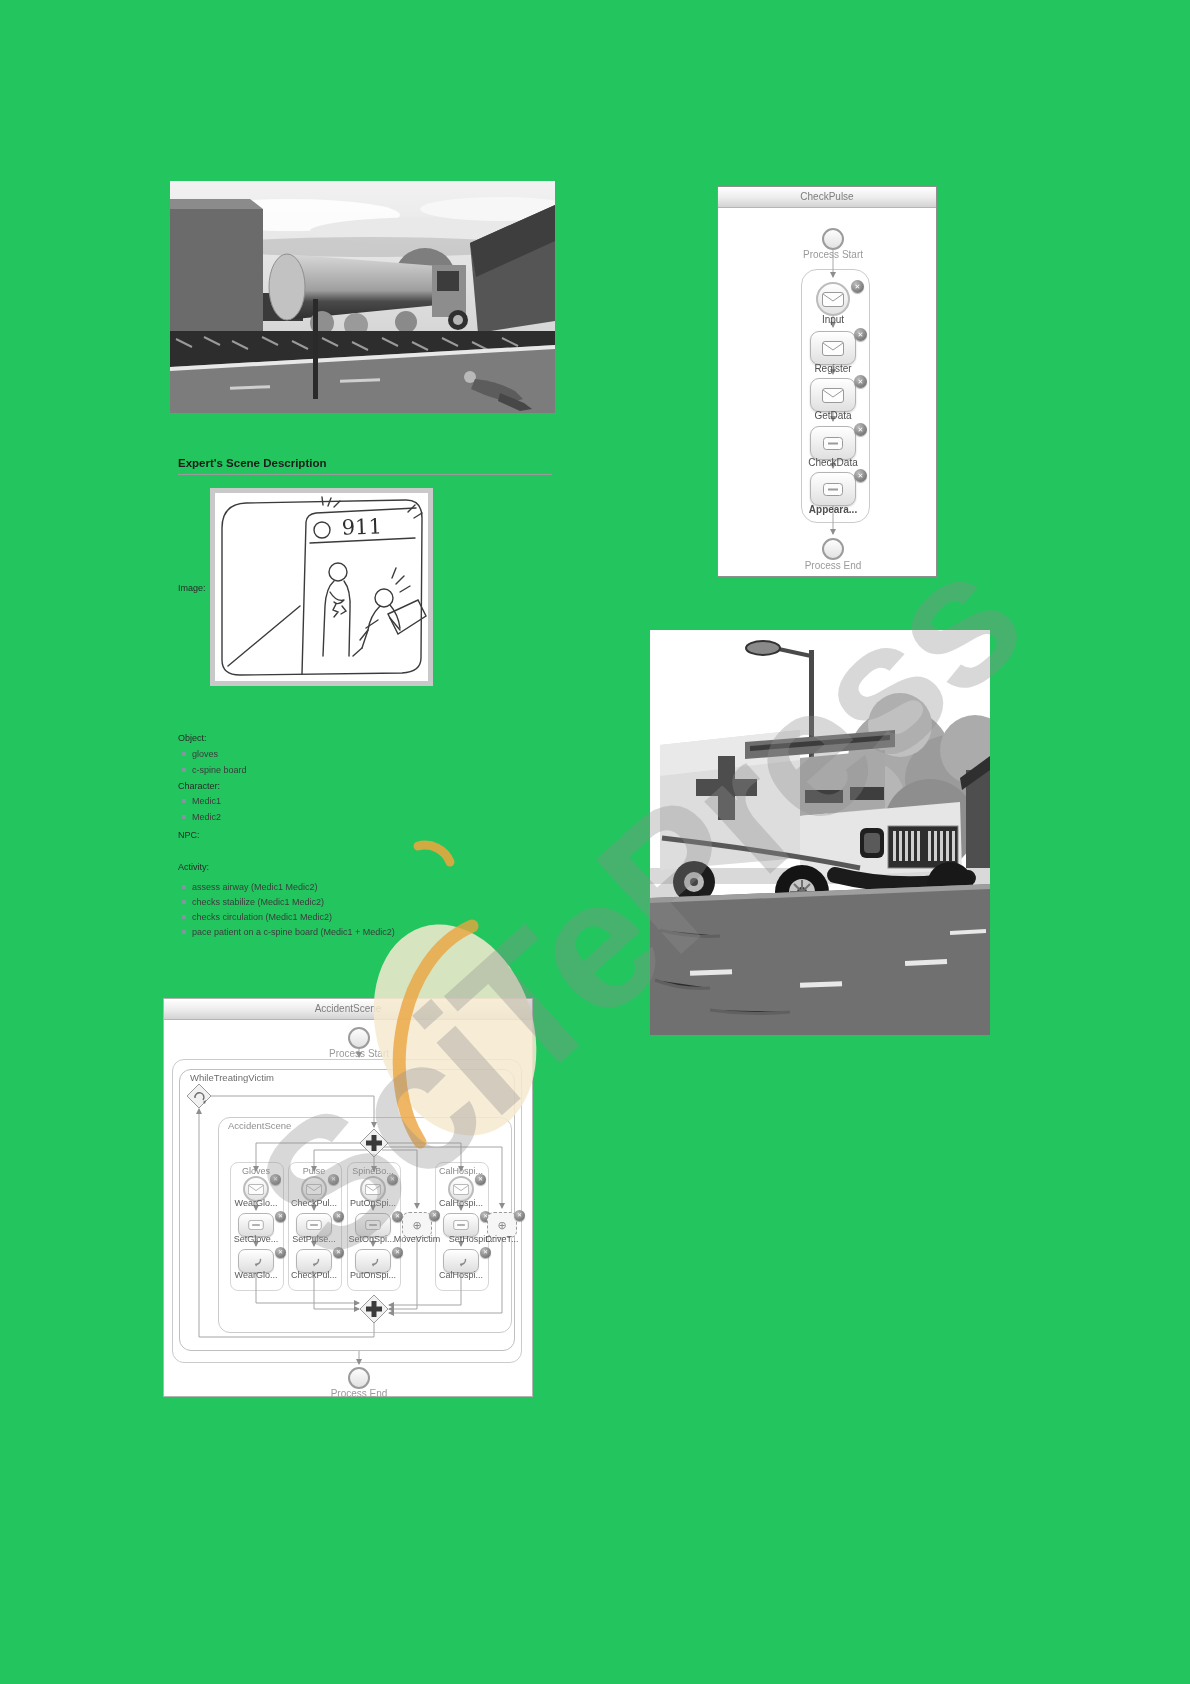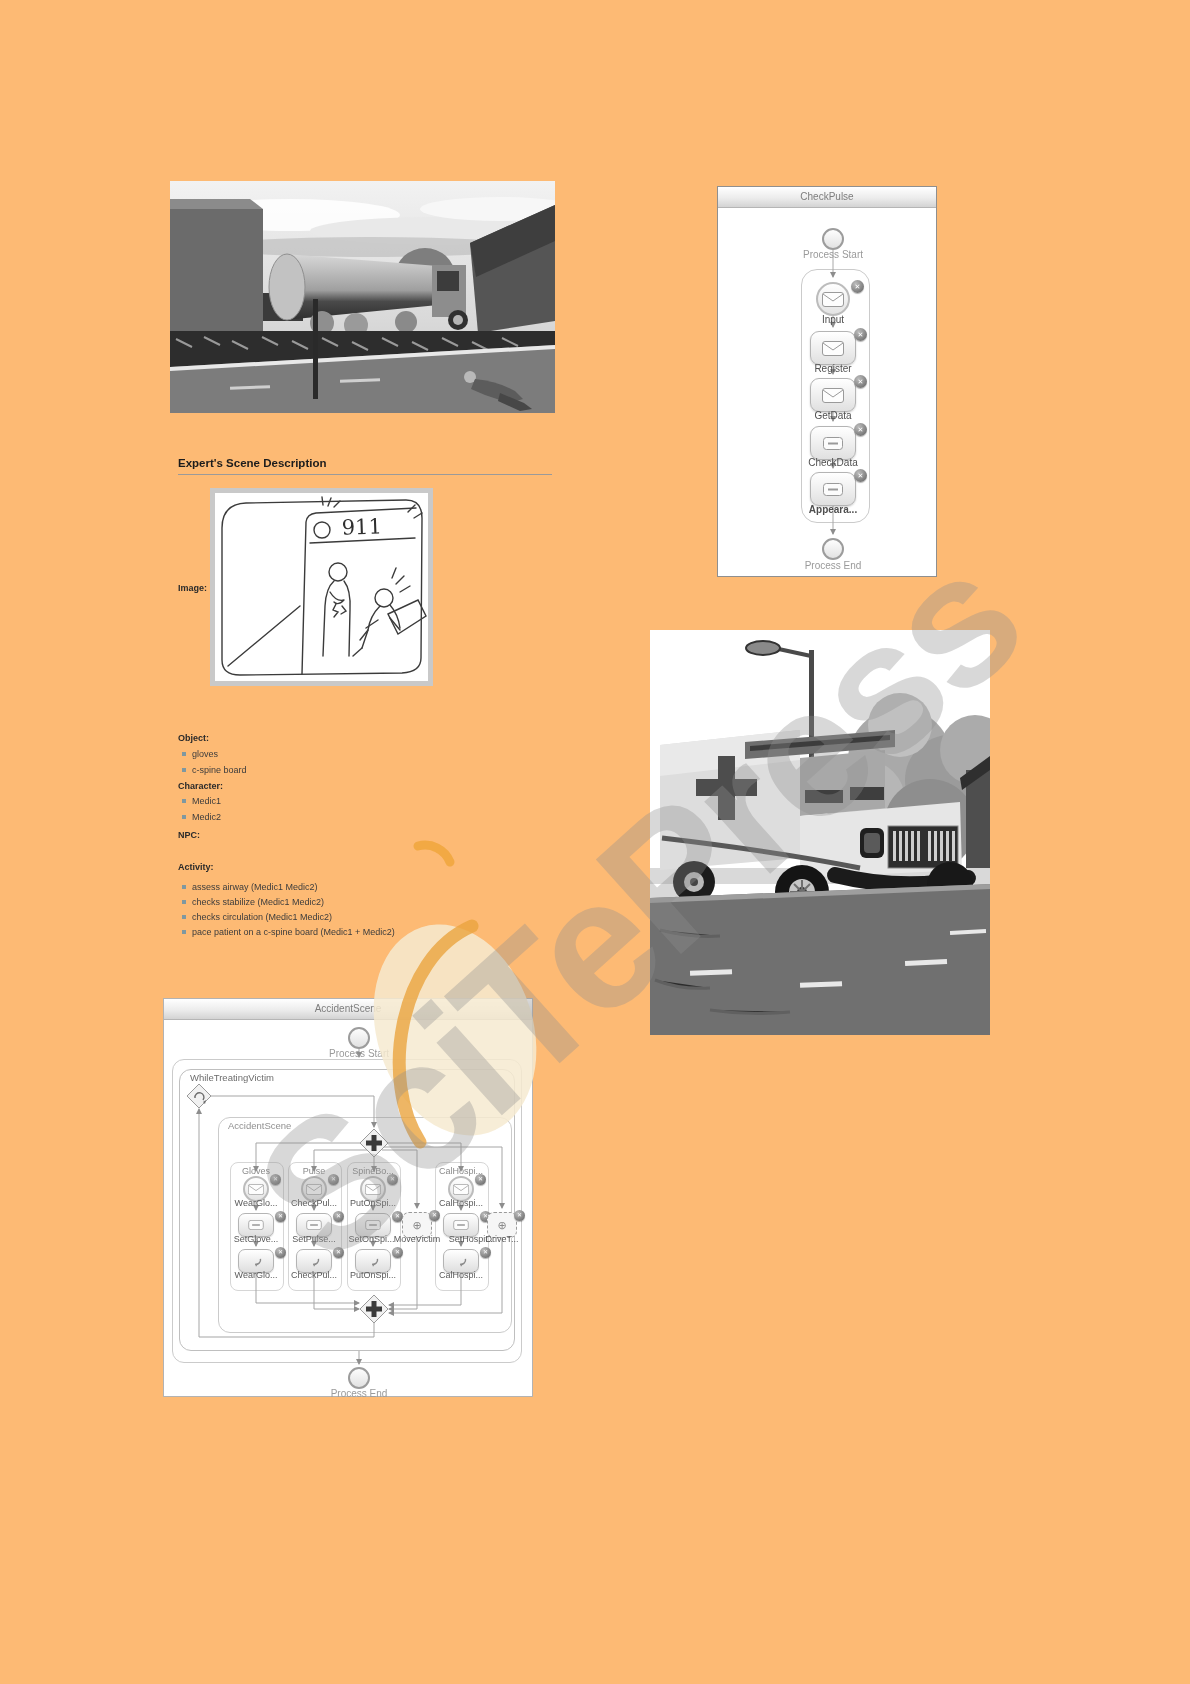--- a/index.html
+++ b/index.html
@@ -1,16 +1,16 @@
 <!DOCTYPE html>
 <html><head>
 <meta charset="utf-8">
 <style>
   html,body{margin:0;padding:0;background:#fff;}
-  .page{position:relative;width:1190px;height:1684px;background:#fdba74;overflow:hidden;
+  .page{position:relative;width:1190px;height:1684px;background:#22c55e;overflow:hidden;
         font-family:"Liberation Sans",sans-serif;}
   .abs{position:absolute;}
 
   
   .pic{position:absolute;overflow:hidden;}
   .pic svg{display:block;}
 
   
   .wf-panel{position:absolute;background:#fff;border:1px solid #8f8f8f;box-sizing:border-box;}
   .wf-panel.light{border:1px solid #b3b3b3;}
@@ -45,21 +45,21 @@
   .badge.sm{width:11px;height:11px;}
   .badge.sm::after{font-size:6px;line-height:11px;}
   .wf-label{position:absolute;font-size:10px;color:#4f4f4f;text-align:center;white-space:nowrap;}
   .wf-label.dim{color:#9a9a9a;font-size:10px;}
   .wf-label.sm{font-size:9px;color:#5a5a5a;}
   .wf-label.head{font-size:9px;color:#8a8a8a;}
 
   
   .doc-heading{position:absolute;font-size:11.5px;font-weight:bold;color:#1c1c1c;}
   .rule{position:absolute;height:1px;background:#9a9a9a;}
-  .doc-bold{position:absolute;font-size:9px;font-weight:bold;color:#2a2a2a;white-space:nowrap;}
+  .doc-bold{position:absolute;font-size:9px;font-weight:normal;color:#2a2a2a;white-space:nowrap;}
   .doc-par{position:absolute;font-size:9px;color:#3c3c3c;line-height:18px;}
   .bullet-item{position:absolute;font-size:9px;color:#3c3c3c;white-space:nowrap;padding-left:14px;}
   .bullet-item::before{content:"";position:absolute;left:4px;top:3px;width:4px;height:4px;background:#7f98a0;}
 
   
   .watermark{position:absolute;left:0;top:0;width:1190px;height:1684px;pointer-events:none;z-index:40;}
 </style>
 </head>
 <body>
 

